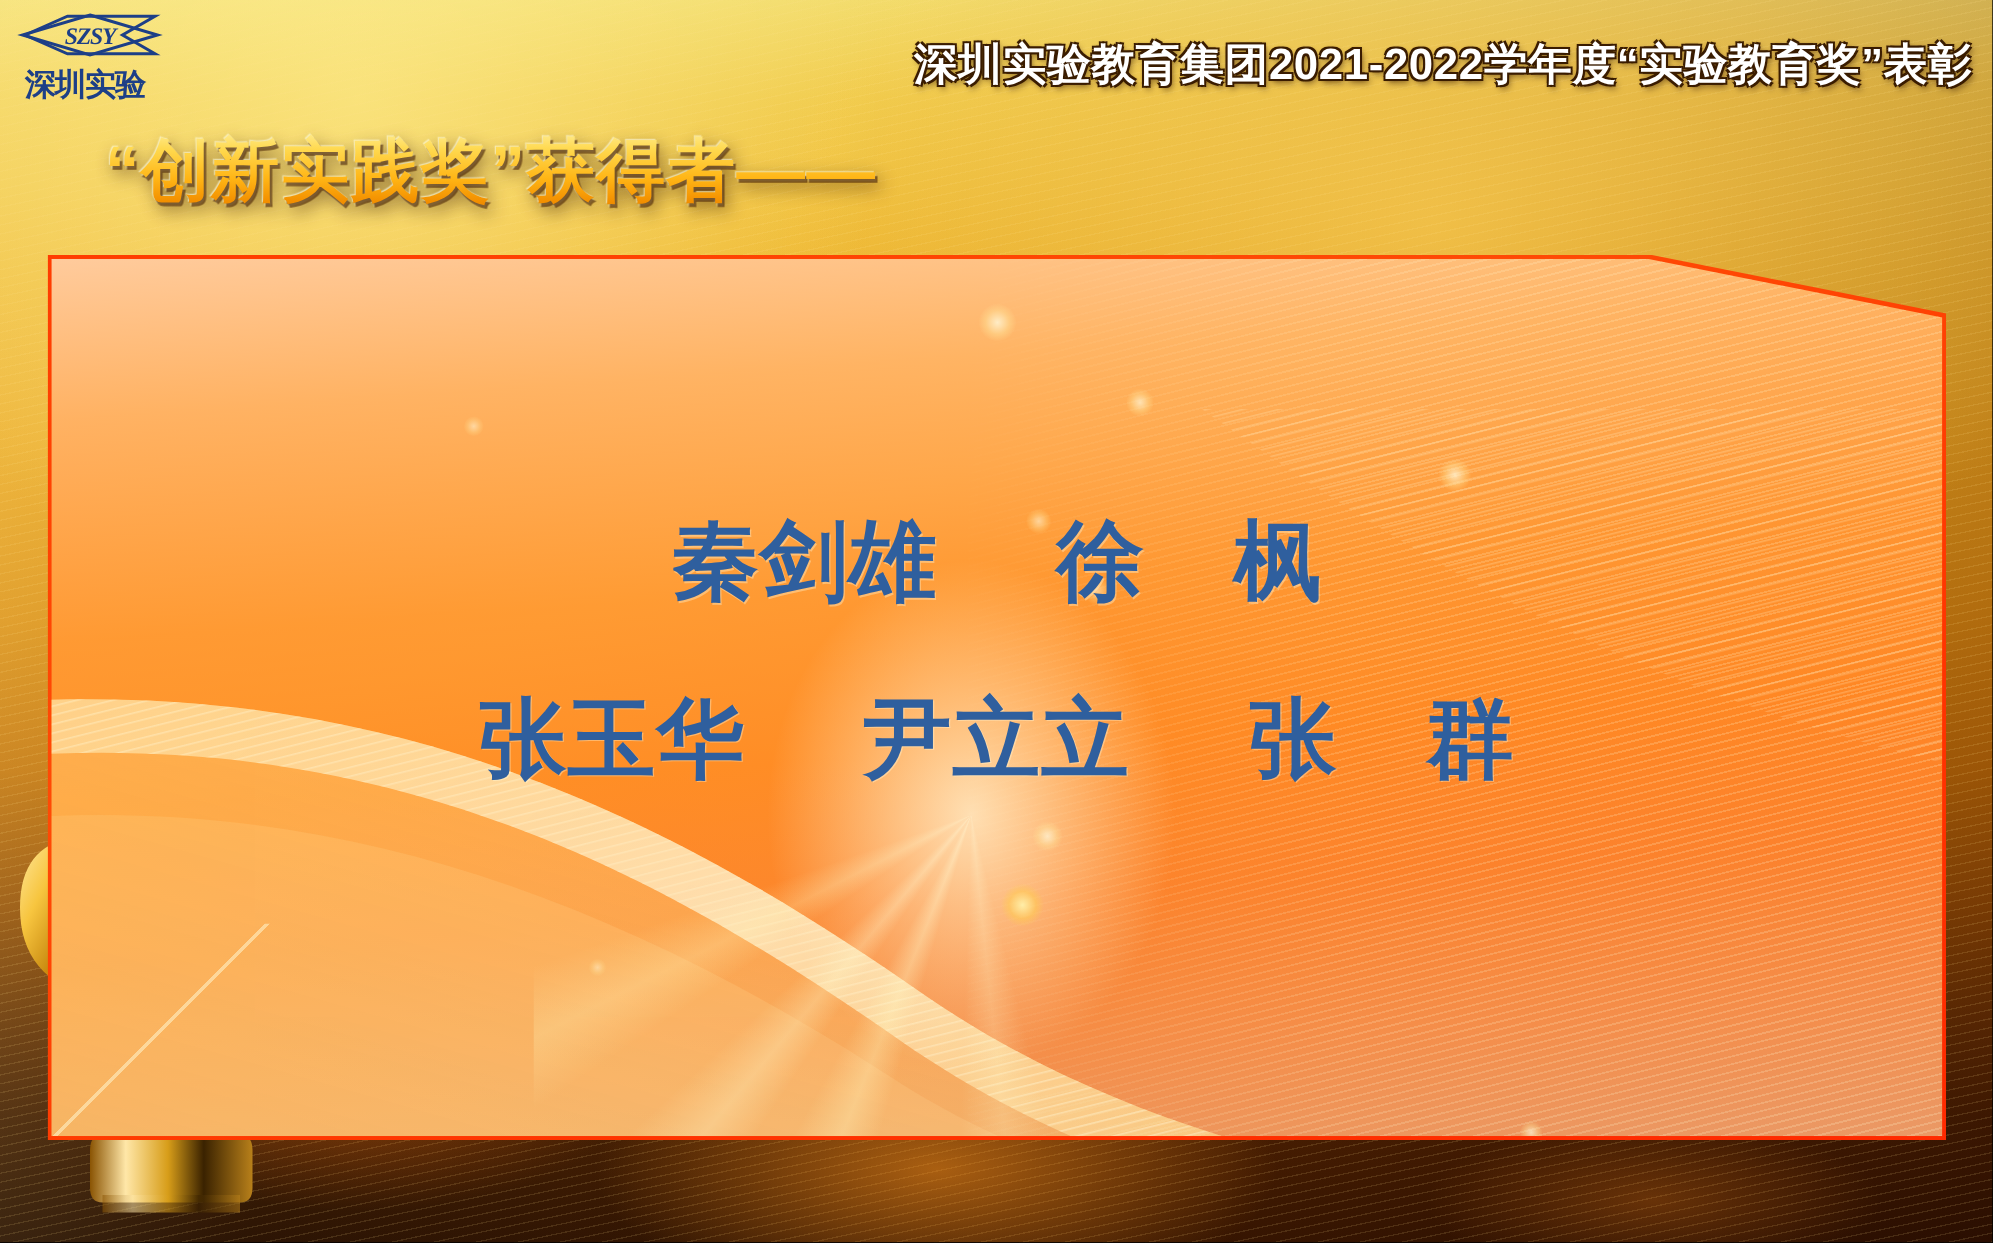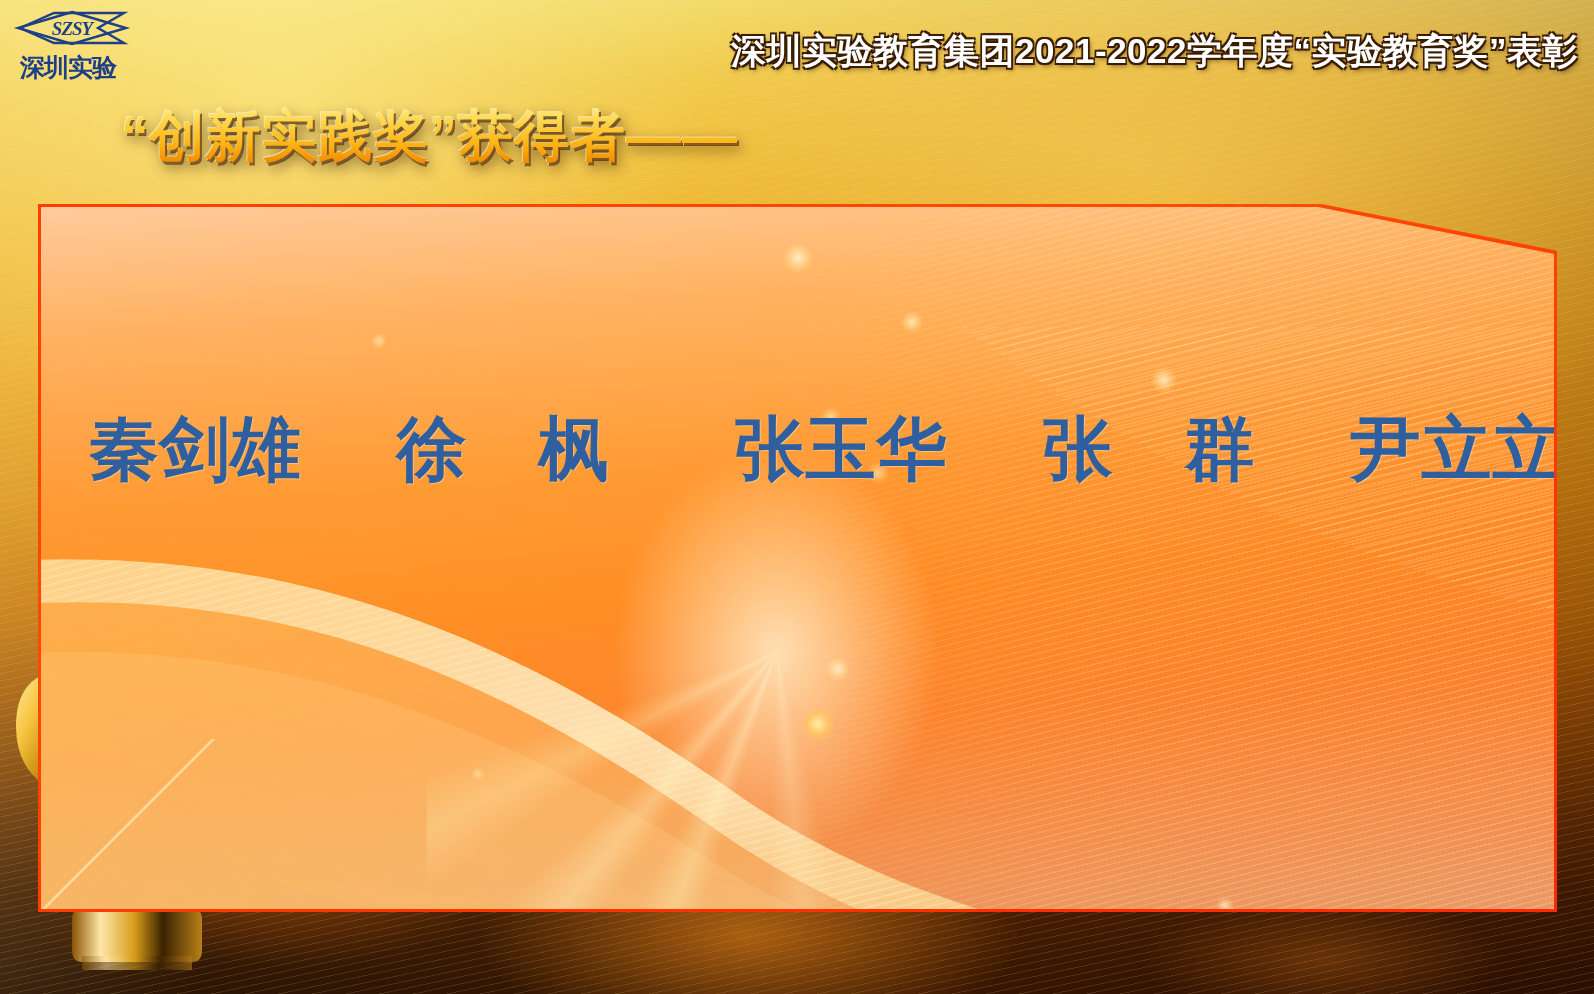--- a/index.html
+++ b/index.html
@@ -73,21 +73,20 @@
 
   
   .slide-title{
     position:absolute; left:84px; top:100px;
     font-size:55px; font-weight:bold; letter-spacing:1px;
     white-space:nowrap;
     background:linear-gradient(180deg,#fff2a8 0%,#ffd94f 26%,#ffb515 58%,#f39000 82%,#e07a00 100%);
     -webkit-background-clip:text; background-clip:text;
     color:transparent; -webkit-text-fill-color:transparent;
     filter:drop-shadow(2px 3px 0 rgba(70,30,0,.62)) drop-shadow(-1px -1px 0 rgba(255,255,230,.55)) drop-shadow(3px 5px 7px rgba(50,20,0,.45));
-    margin-left:37px;
   }
 
   
   .trophy{
     position:absolute; left:-4px; top:640px; width:300px; height:330px;
     pointer-events:none;
   }
   .trophy svg{ display:block; width:300px; height:330px; }
 
   
@@ -148,21 +147,21 @@
         rgba(255,246,190,0) 360deg);
     pointer-events:none;
   }
   
   .bokeh{ position:absolute; border-radius:50%; pointer-events:none;
     background:radial-gradient(circle, rgba(255,252,225,.95), rgba(255,235,160,.45) 45%, rgba(255,225,130,0) 72%); }
 
   
   .names{
     position:absolute; left:0; right:0; top:196px;
-    display:flex; flex-direction:row; gap:30px;
+    display:flex; flex-direction:column; gap:48px;
   }
   .name-row{
     display:flex; justify-content:center; align-items:baseline;
   }
   .name{
     font-size:70px; font-weight:bold; color:#2f5f9e;
     letter-spacing:1px; white-space:pre;
     text-shadow:1px 1px 0 rgba(255,255,225,.35);
     width:308px; text-align:center;
   }
@@ -250,22 +249,22 @@
 
       <div class="panel-cut"></div>
 
       <div class="names">
         <div class="name-row">
           <span class="name">秦剑雄</span>
           <span class="name">徐　枫</span>
         </div>
         <div class="name-row">
           <span class="name">张玉华</span>
+          <span class="name">尹立立</span>
           <span class="name">张　群</span>
-          <span class="name">尹立立</span>
         </div>
       </div>
 
     </div>
   </div>
 
   <div class="header-bar">
     <div class="logo">
       <svg viewBox="0 0 124 80" xmlns="http://www.w3.org/2000/svg">
         <g fill="none" stroke="#1d3f87" stroke-width="2.4">

